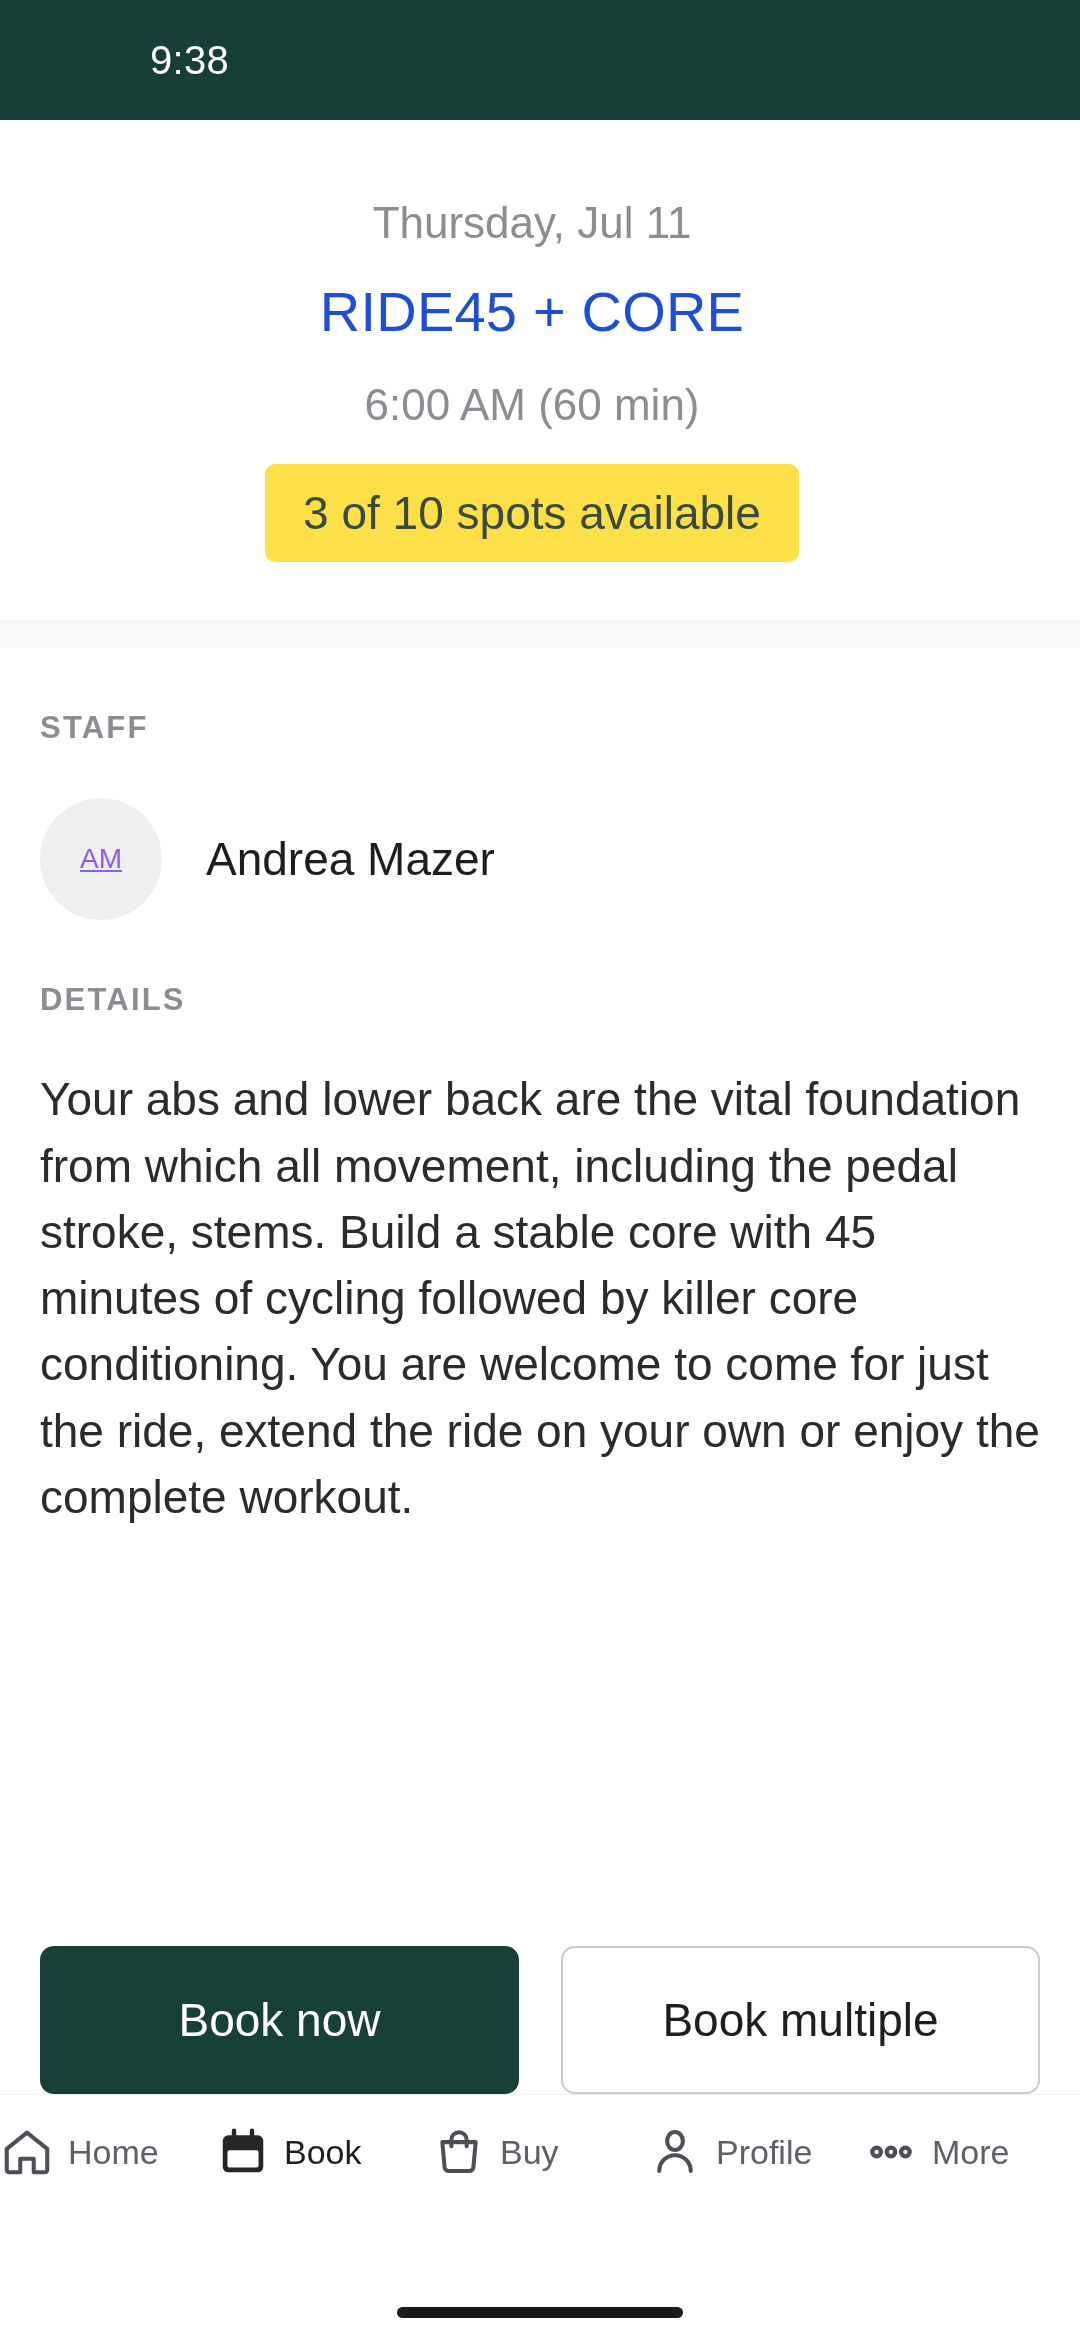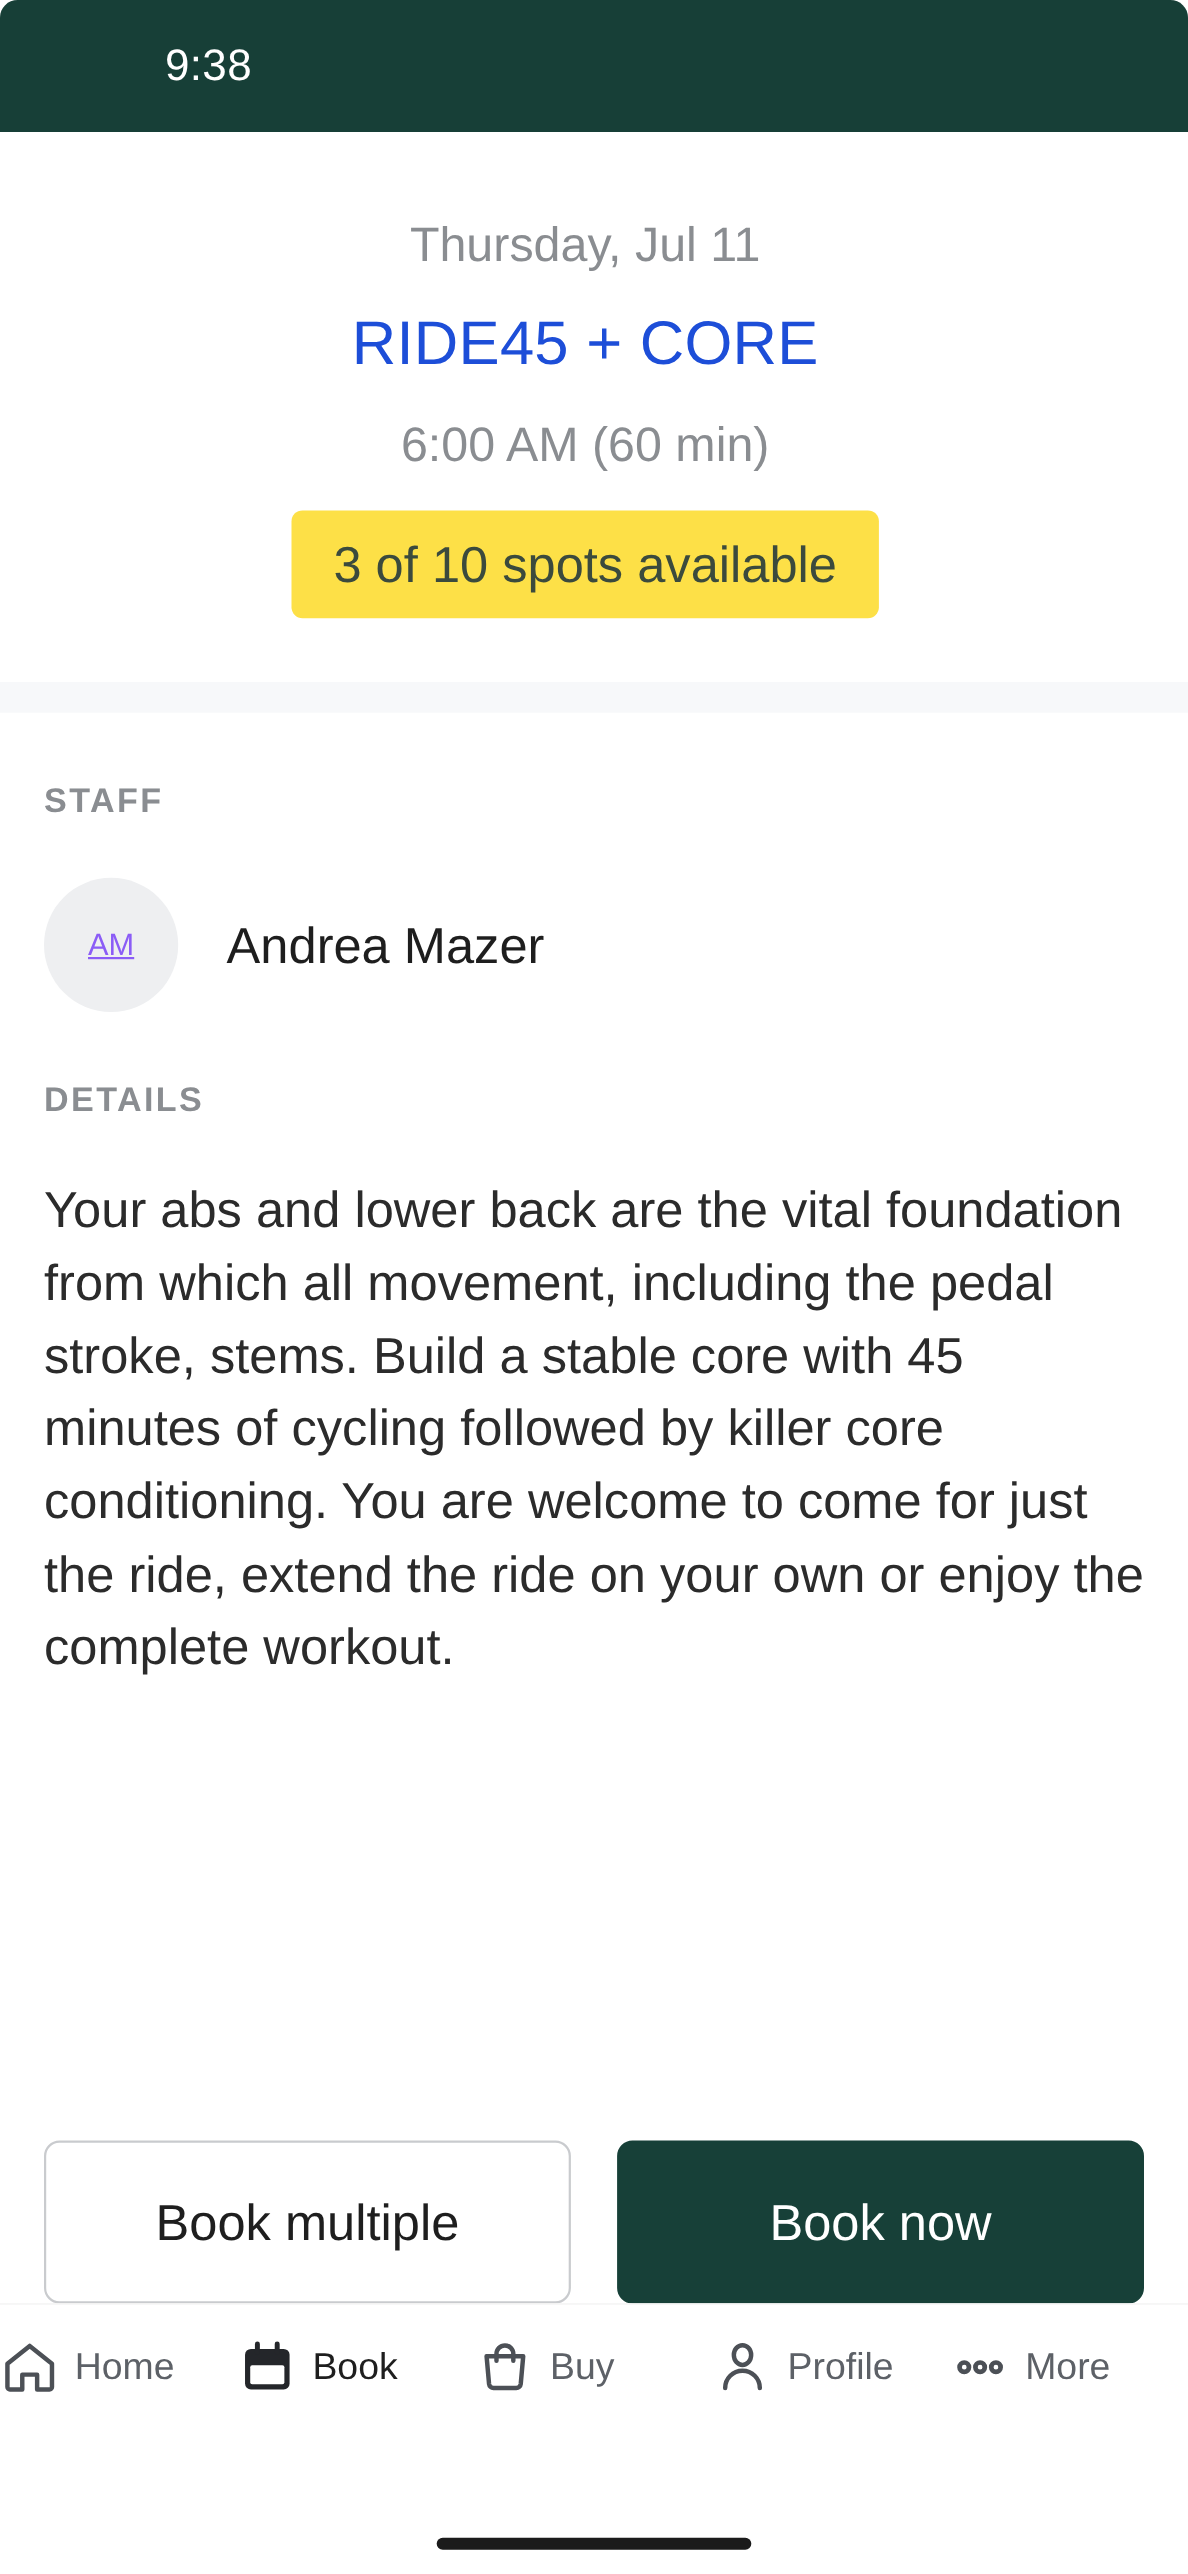--- a/index.html
+++ b/index.html
@@ -2,21 +2,21 @@
 <html><head>
 <meta charset="utf-8">
 <style>
   * { margin:0; padding:0; box-sizing:border-box; }
   html, body {
     width:1080px; height:2340px;
     background:#ffffff;
     font-family:"Liberation Sans", sans-serif;
     -webkit-font-smoothing:antialiased;
   }
-  .phone { position:relative; width:1080px; height:2340px; overflow:hidden; background:#fff; display:flex; flex-direction:column;border-radius:16px; }
+  .phone { position:relative; width:1080px; height:2340px; overflow:hidden; background:#fff; display:flex; flex-direction:column; }
 
   
   .topbar { background:#173F37; width:100%; flex:0 0 auto; }
   .statusbar {
     height:120px; display:flex; align-items:center;
     padding:0 0 0 150px;
   }
   .status-time {
     color:#ffffff; font-size:40px; letter-spacing:0.3px; font-weight:400;
   }
@@ -130,22 +130,22 @@
     <div class="staff-row">
       <span class="avatar">AM</span>
       <span class="staff-name">Andrea Mazer</span>
     </div>
 
     <div class="section-label">DETAILS</div>
     <div class="details-body">Your abs and lower back are the vital foundation from which all movement, including the pedal stroke, stems. Build a stable core with 45 minutes of cycling followed by killer core conditioning. You are welcome to come for just the ride, extend the ride on your own or enjoy the complete workout.</div>
   </div>
 
   <div class="actions">
+    <div class="btn btn-primary">Book now</div>
     <div class="btn btn-outline">Book multiple</div>
-    <div class="btn btn-primary">Book now</div>
   </div>
 
   <div class="bottomnav">
 
     <div class="nav-item">
       <span class="nav-icon">
         <svg width="54" height="54" viewBox="0 0 24 24" fill="none" stroke="#4C5056" stroke-width="1.8" stroke-linecap="round" stroke-linejoin="round">
           <path d="M3 10.6 12 3.4l9 7.2V20a1 1 0 0 1-1 1h-5v-6H9v6H4a1 1 0 0 1-1-1z"></path>
         </svg>
       </span>

